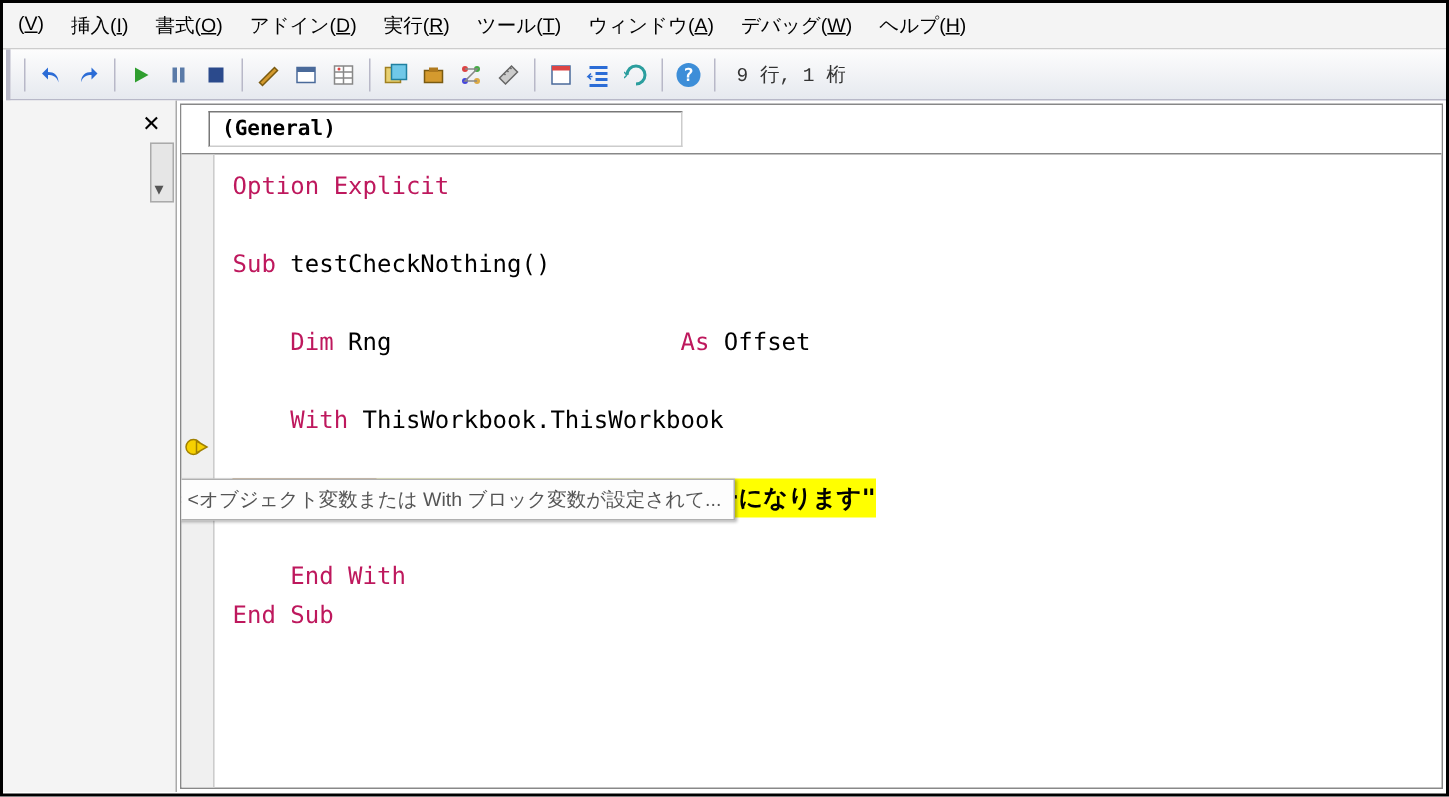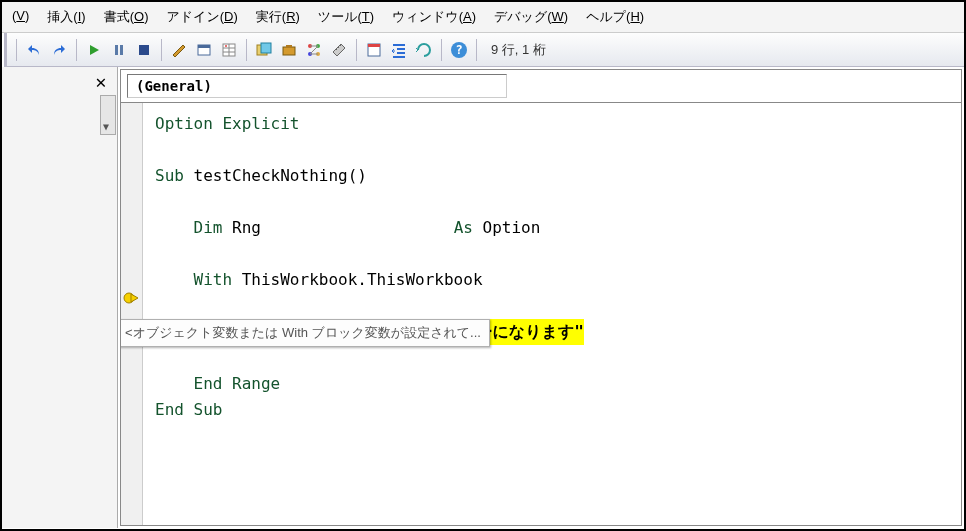--- a/index.html
+++ b/index.html
@@ -3,35 +3,35 @@
 <meta charset="utf-8">
 <style>
 * { margin: 0; padding: 0; box-sizing: border-box; }
 body { font-family: "MS Gothic", "Meiryo", monospace; font-size: 13px; background: #fff; width: 966px; height: 531px; overflow: hidden; border: 2px solid #000; position: relative; }
 .menubar { display: flex; gap: 18px; padding: 6px 10px; background: #f4f4f4; border-bottom: 1px solid #ccc; font-family: "Meiryo", sans-serif; }
 .menubar span { cursor: default; }
 .menubar u { text-decoration: underline; }
 .toolbar { display: flex; align-items: center; gap: 3px; padding: 4px 6px; background: linear-gradient(#fdfdfd,#e6e9ef); border-bottom: 1px solid #b8b8c8; height: 34px; border-left: 3px solid #b8b8c8; margin-left:2px; }
 .toolbar .sep { width:1px; height:22px; background:#b8b8c8; margin:0 3px; }
 .toolbar .btn { width:22px; height:22px; display:flex; align-items:center; justify-content:center; border:1px solid transparent; border-radius:2px; }
-.toolbar .status { margin-left:8px; color:#333; font-family:Liberation Sans, sans-serif; }
+.toolbar .status { margin-left:8px; color:#333; font-family:Liberation Mono, monospace; }
 .workspace { display:flex; height: calc(100% - 66px); }
 .leftpane { width:116px; background:#f4f4f4; border-right:1px solid #aaa; position:relative; }
 .closebtn { position:absolute; top:4px; right:6px; font-size:18px; font-weight:bold; width:20px; height:20px; display:flex; align-items:center; justify-content:center; cursor:pointer; }
 .leftscroll { position:absolute; top:28px; right:1px; width:16px; height:40px; background:#e6e6e6; border:1px solid #aaa; }
 .leftscroll::after { content:"▼"; position:absolute; bottom:2px; left:2px; font-size:10px; color:#555; }
 .editorframe { flex:1; background:#fff; border:1px solid #888; margin:2px; display:flex; flex-direction:column; position:relative; }
 .dropdown-row { display:flex; border-bottom:1px solid #888; background:#fff; }
-.dropdown { border:1px inset #ccc; margin:4px 6px; padding:3px 8px; font-weight:bold; font-family:"MS Gothic",monospace; width:380px; background:#fff; font-size:14px; }
+.dropdown { border:1px inset #ccc; margin:4px 18px; padding:3px 8px; font-weight:bold; font-family:"MS Gothic",monospace; width:316px; background:#fff; font-size:14px; }
 .codegutter { width:22px; background:#f0f0f0; border-right:1px solid #ccc; position:relative; }
 .arrowmark { position:absolute; left:1px; width:18px; height:16px; }
 .arrowmark svg { width:18px; height:16px; }
 .codewrap { flex:1; display:flex; position:relative; overflow:hidden; }
 .codetext { flex:1; padding:8px 12px; font-family:"MS Gothic","Consolas",monospace; font-size:16px; line-height:26px; white-space:pre; color:#000; position:relative; }
-.kw { color:#14532d; }
+.kw { color:#be185d; }
 .cur-line { background:#ffff00; font-weight:bold; display:inline-block; position:relative; }
 .cur-line .redbox { background:#6b0000; color:#6b0000; display:inline-block; width:96px; }
 .tooltip { position:absolute; background:#fdfdfd; border:1px solid #b0b0b0; box-shadow:1px 1px 2px rgba(0,0,0,.3); padding:4px 8px; font-family:"Meiryo",sans-serif; font-size:13px; color:#555; white-space:nowrap; z-index:10; }
 </style>
 </head>
 <body>
 
 <div class="menubar">
   <span>(<u>V</u>)</span>
   <span><span>挿入(</span><u>I</u><span>)</span></span>
@@ -166,25 +166,25 @@
           <svg viewBox="0 0 18 16">
               <circle cx="7" cy="8" r="5" fill="#f6d000" stroke="#a08000"></circle>
               <path d="M9 4 L16 8 L9 12 Z" fill="#f6d000" stroke="#a08000"></path>
             </svg>
         </div>
       </div>
       <div class="codetext"><span class="kw">Option Explicit</span>
 
 <span class="kw">Sub</span><span> testCheckNothing()</span>
 
-    <span class="kw">Dim</span><span> Rng</span>                    <span class="kw">As</span><span> Option</span>
+    <span class="kw">Dim</span><span> Rng</span>                    <span class="kw">As</span><span> Offset</span>
 
     <span class="kw">With</span><span> ThisWorkbook.ThisWorkbook</span>
 
 <span class="cur-line"><span class="redbox">        </span><span>Rng.Offset(1, 0) = "エラーになります"</span></span>
 
-    <span class="kw">End Range</span>
+    <span class="kw">End With</span>
 <span class="kw">End Sub</span></div>
 
       <div class="tooltip" style="left:-112px; top:216px;">Rng.Offset(1, 0) = &lt;オブジェクト変数または With ブロック変数が設定されて...</div>
     </div>
   </div>
 </div>
 
 </body></html>

